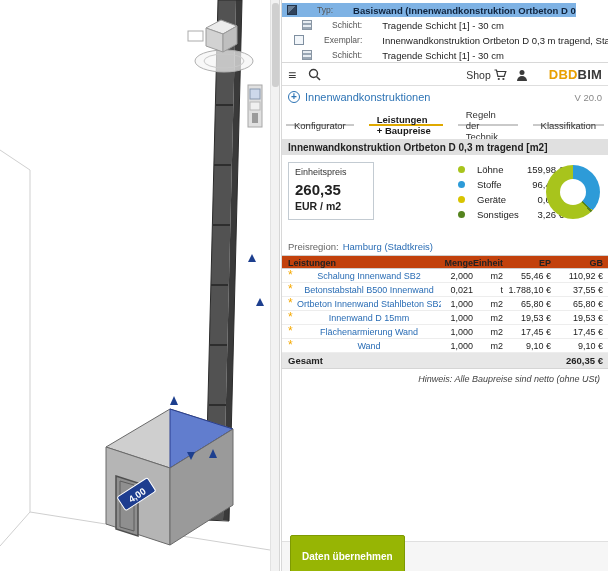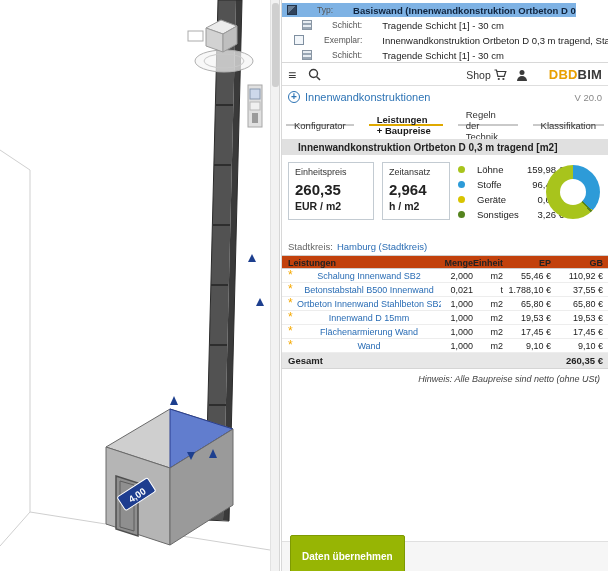--- a/index.html
+++ b/index.html
@@ -46,21 +46,21 @@
   .version{margin-left:auto;color:#888;font-size:9.5px;}
 
   
   .tabs{position:absolute;left:0;right:0;top:108px;height:18px;display:flex;gap:15px;padding:16px 4px;}
   .tab{font-size:9.5px;padding:0 7px;background:#ececec;border:1px solid #c9c9c9;color:#333;
        display:flex;align-items:center;cursor:pointer;}
   .tab.active{background:#fdc300;border-color:#dfa900;font-weight:bold;color:#1a1a1a;}
 
   
   .sec-header{position:absolute;left:0;right:0;top:139px;height:16px;background:#e0e0e0;
-              font-weight:bold;font-size:10px;display:flex;align-items:center;padding:0 16px;}
+              font-weight:bold;font-size:10px;display:flex;align-items:center;padding:0 6px;}
 
   
   .price{position:absolute;left:0;right:0;top:155px;height:82px;}
   .statbox{position:absolute;border:1px solid #c3cbd2;background:#fff;padding:4px 6px;}
   .statbox.b1{left:6px;top:7px;width:86px;height:58px;}
   .statbox.b2{left:100px;top:7px;width:68px;height:58px;}
   .stat-label{font-size:9px;color:#333;}
   .stat-value{font-size:15px;font-weight:bold;margin-top:4px;}
   .stat-unit{font-size:10.5px;font-weight:bold;margin-top:2px;}
   .legend{position:absolute;left:176px;top:7px;width:106px;}
@@ -230,25 +230,20 @@
     </div>
 
     <div class="sec-header">Innenwandkonstruktion Ortbeton D 0,3 m tragend [m2]</div>
 
     <div class="price">
       <div class="statbox b1">
         <div class="stat-label">Einheitspreis</div>
         <div class="stat-value">260,35</div>
         <div class="stat-unit">EUR / m2</div>
       </div>
-      <div class="statbox b2">
-        <div class="stat-label">Zeitansatz</div>
-        <div class="stat-value">2,964</div>
-        <div class="stat-unit">h / m2</div>
-      </div>
       <div class="legend">
         <div class="leg-row">
           <span class="dot" style="background: rgb(168, 196, 28);"></span>
           <span class="leg-label">Löhne</span>
           <span class="leg-val">159,98 €</span>
         </div>
         <div class="leg-row">
           <span class="dot" style="background: rgb(45, 155, 216);"></span>
           <span class="leg-label">Stoffe</span>
           <span class="leg-val">96,45 €</span>
@@ -263,21 +258,21 @@
           <span class="leg-label">Sonstiges</span>
           <span class="leg-val">3,26 €</span>
         </div>
       </div>
       <div class="donut" style="background: conic-gradient(rgb(45, 155, 216) 0deg, rgb(45, 155, 216) 133.367deg, rgb(216, 196, 0) 133.367deg, rgb(216, 196, 0) 134.279deg, rgb(85, 132, 30) 134.279deg, rgb(85, 132, 30) 138.787deg, rgb(168, 196, 28) 138.787deg, rgb(168, 196, 28) 360deg);">
         <div class="donut-hole"></div>
       </div>
     </div>
 
     <div class="region">
-      <span class="muted">Stadtkreis:</span>
+      <span class="muted">Preisregion:</span>
       <span class="link">Hamburg (Stadtkreis)</span>
     </div>
 
     <div class="tbl">
       <div class="thead">
         <span class="c-name">Leistungen</span>
         <span class="c-m">Menge</span>
         <span class="c-e">Einheit</span>
         <span class="c-ep">EP</span>
         <span class="c-gb">GB</span>

